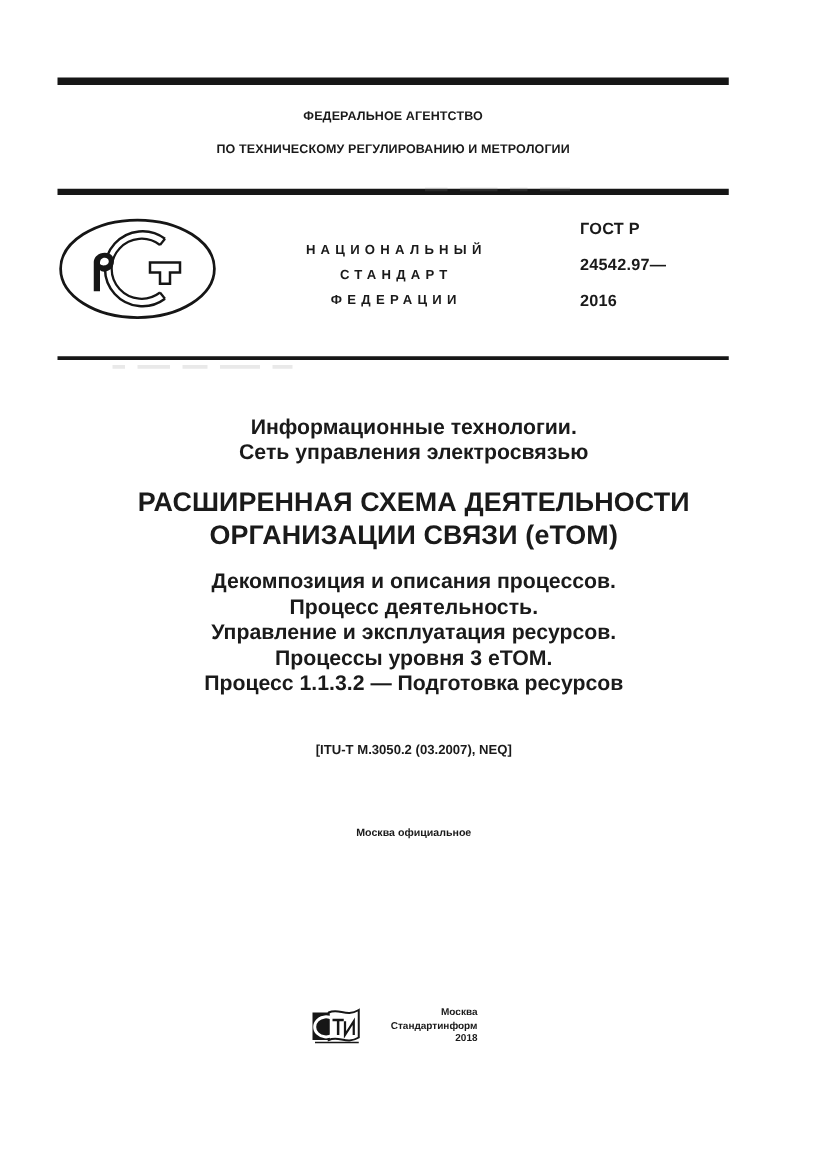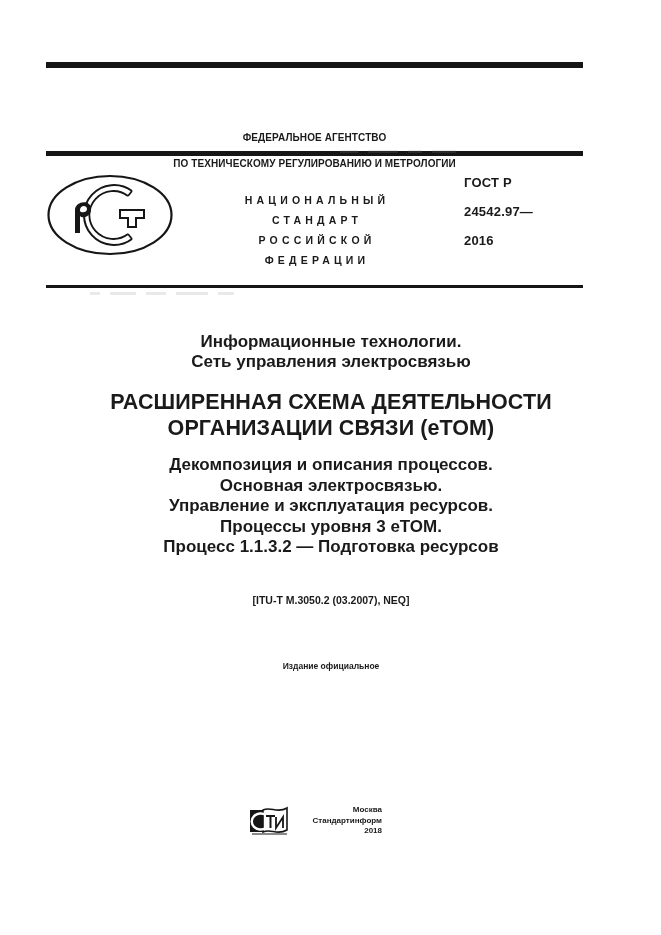--- a/index.html
+++ b/index.html
@@ -23,21 +23,20 @@
     .rule.mid { top: 151px; height: 5px; }
     .rule.bottom { top: 285px; height: 3px; }
 
     .agency {
       position: absolute;
       left: 46px; width: 537px;
       text-align: center;
       font-weight: bold;
       font-size: 10px;
       letter-spacing: 0.1px;
-      margin-top: 44px;
     }
     .agency.l1 { top: 88px; }
     .agency.l2 { top: 114px; }
 
     .logo {
       position: absolute;
       left: 46px; top: 173px;
       width: 128px; height: 84px;
     }
 
@@ -145,21 +144,20 @@
 
   <path d="M 29 60 L 29 37 C 29 28 44 26 45 35 C 46 44 36 46 34 43 L 34 60 Z" fill="#161616"></path>
   <path d="M 34 37 C 34 32 41 32 41 36 C 41 40 35 40 34 38 Z" fill="#ffffff"></path>
 
   <path d="M 74 37 L 98 37 L 98 45 L 90 45 L 90 54 L 82 54 L 82 45 L 74 45 Z" fill="none" stroke="#161616" stroke-width="2"></path>
 </svg>
 
 <div class="national">
   <div>НАЦИОНАЛЬНЫЙ</div>
   <div>СТАНДАРТ</div>
-  <div>РОССИЙСКОЙ</div>
   <div>ФЕДЕРАЦИИ</div>
 </div>
 
 <div class="gost">
   <div>ГОСТ Р</div>
   <div>24542.97—</div>
   <div>2016</div>
 </div>
 
 <div class="rule bottom"></div>
@@ -177,29 +175,29 @@
   <div>Сеть управления электросвязью</div>
 </div>
 
 <div class="title-block main-title">
   <div>РАСШИРЕННАЯ СХЕМА ДЕЯТЕЛЬНОСТИ</div>
   <div>ОРГАНИЗАЦИИ СВЯЗИ (еТОМ)</div>
 </div>
 
 <div class="title-block decomp">
   <div>Декомпозиция и описания процессов.</div>
-  <div>Основная электросвязью.</div>
+  <div>Процесс деятельность.</div>
   <div>Управление и эксплуатация ресурсов.</div>
   <div>Процессы уровня 3 еТОМ.</div>
   <div>Процесс 1.1.3.2 — Подготовка ресурсов</div>
 </div>
 
 <div class="title-block ref">[ITU-T M.3050.2 (03.2007), NEQ]</div>
 
-<div class="title-block edition">Издание официальное</div>
+<div class="title-block edition">Москва официальное</div>
 
 <svg class="publisher-logo" viewBox="0 0 42 32">
 
   <path d="M 3 6 L 16 6 L 16 28 L 3 28 Z" fill="#161616"></path>
   <path d="M 16 6 C 24 2 30 10 40 4 L 40 26 C 30 32 24 24 16 28 Z" fill="none" stroke="#161616" stroke-width="1.6"></path>
   <path d="M 5 30 L 40 30" stroke="#161616" stroke-width="1.2"></path>
 
   <path d="M 19 11 A 9 8 0 1 0 19 24" fill="none" stroke="#ffffff" stroke-width="2.4"></path>
 
   <path d="M 19 12 L 28 12 M 23.5 12 L 23.5 24" stroke="#161616" stroke-width="2"></path>

